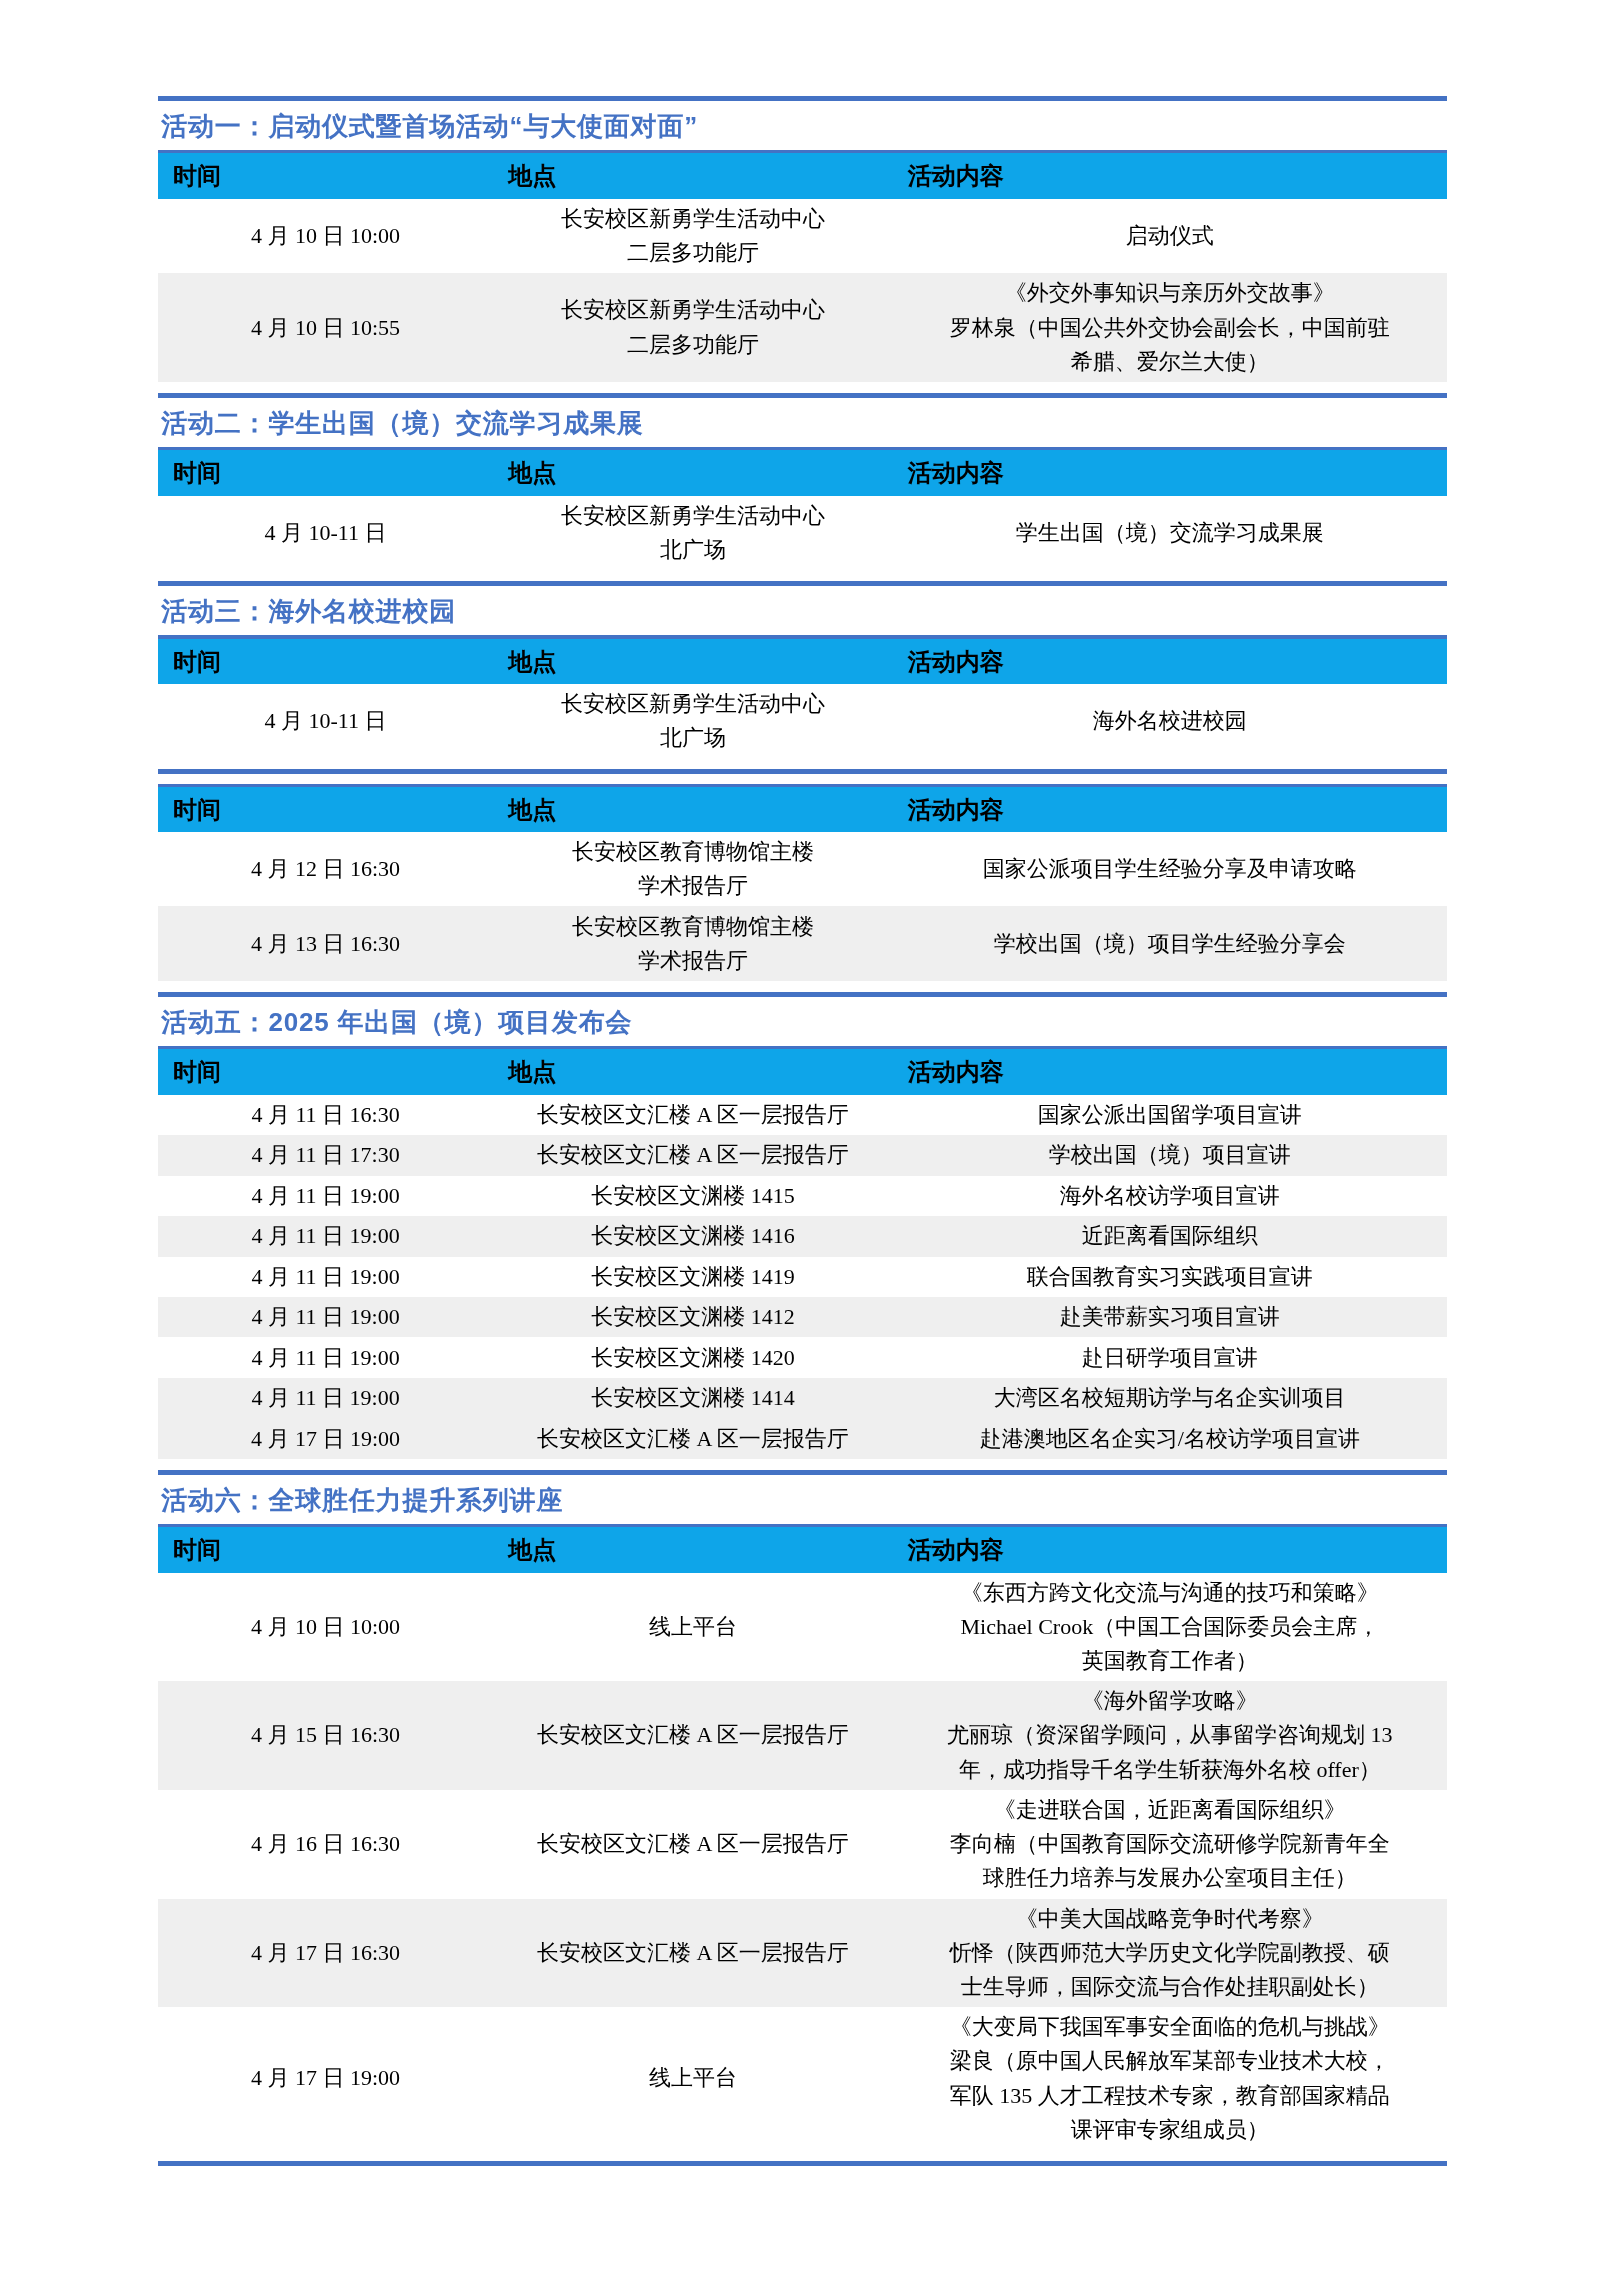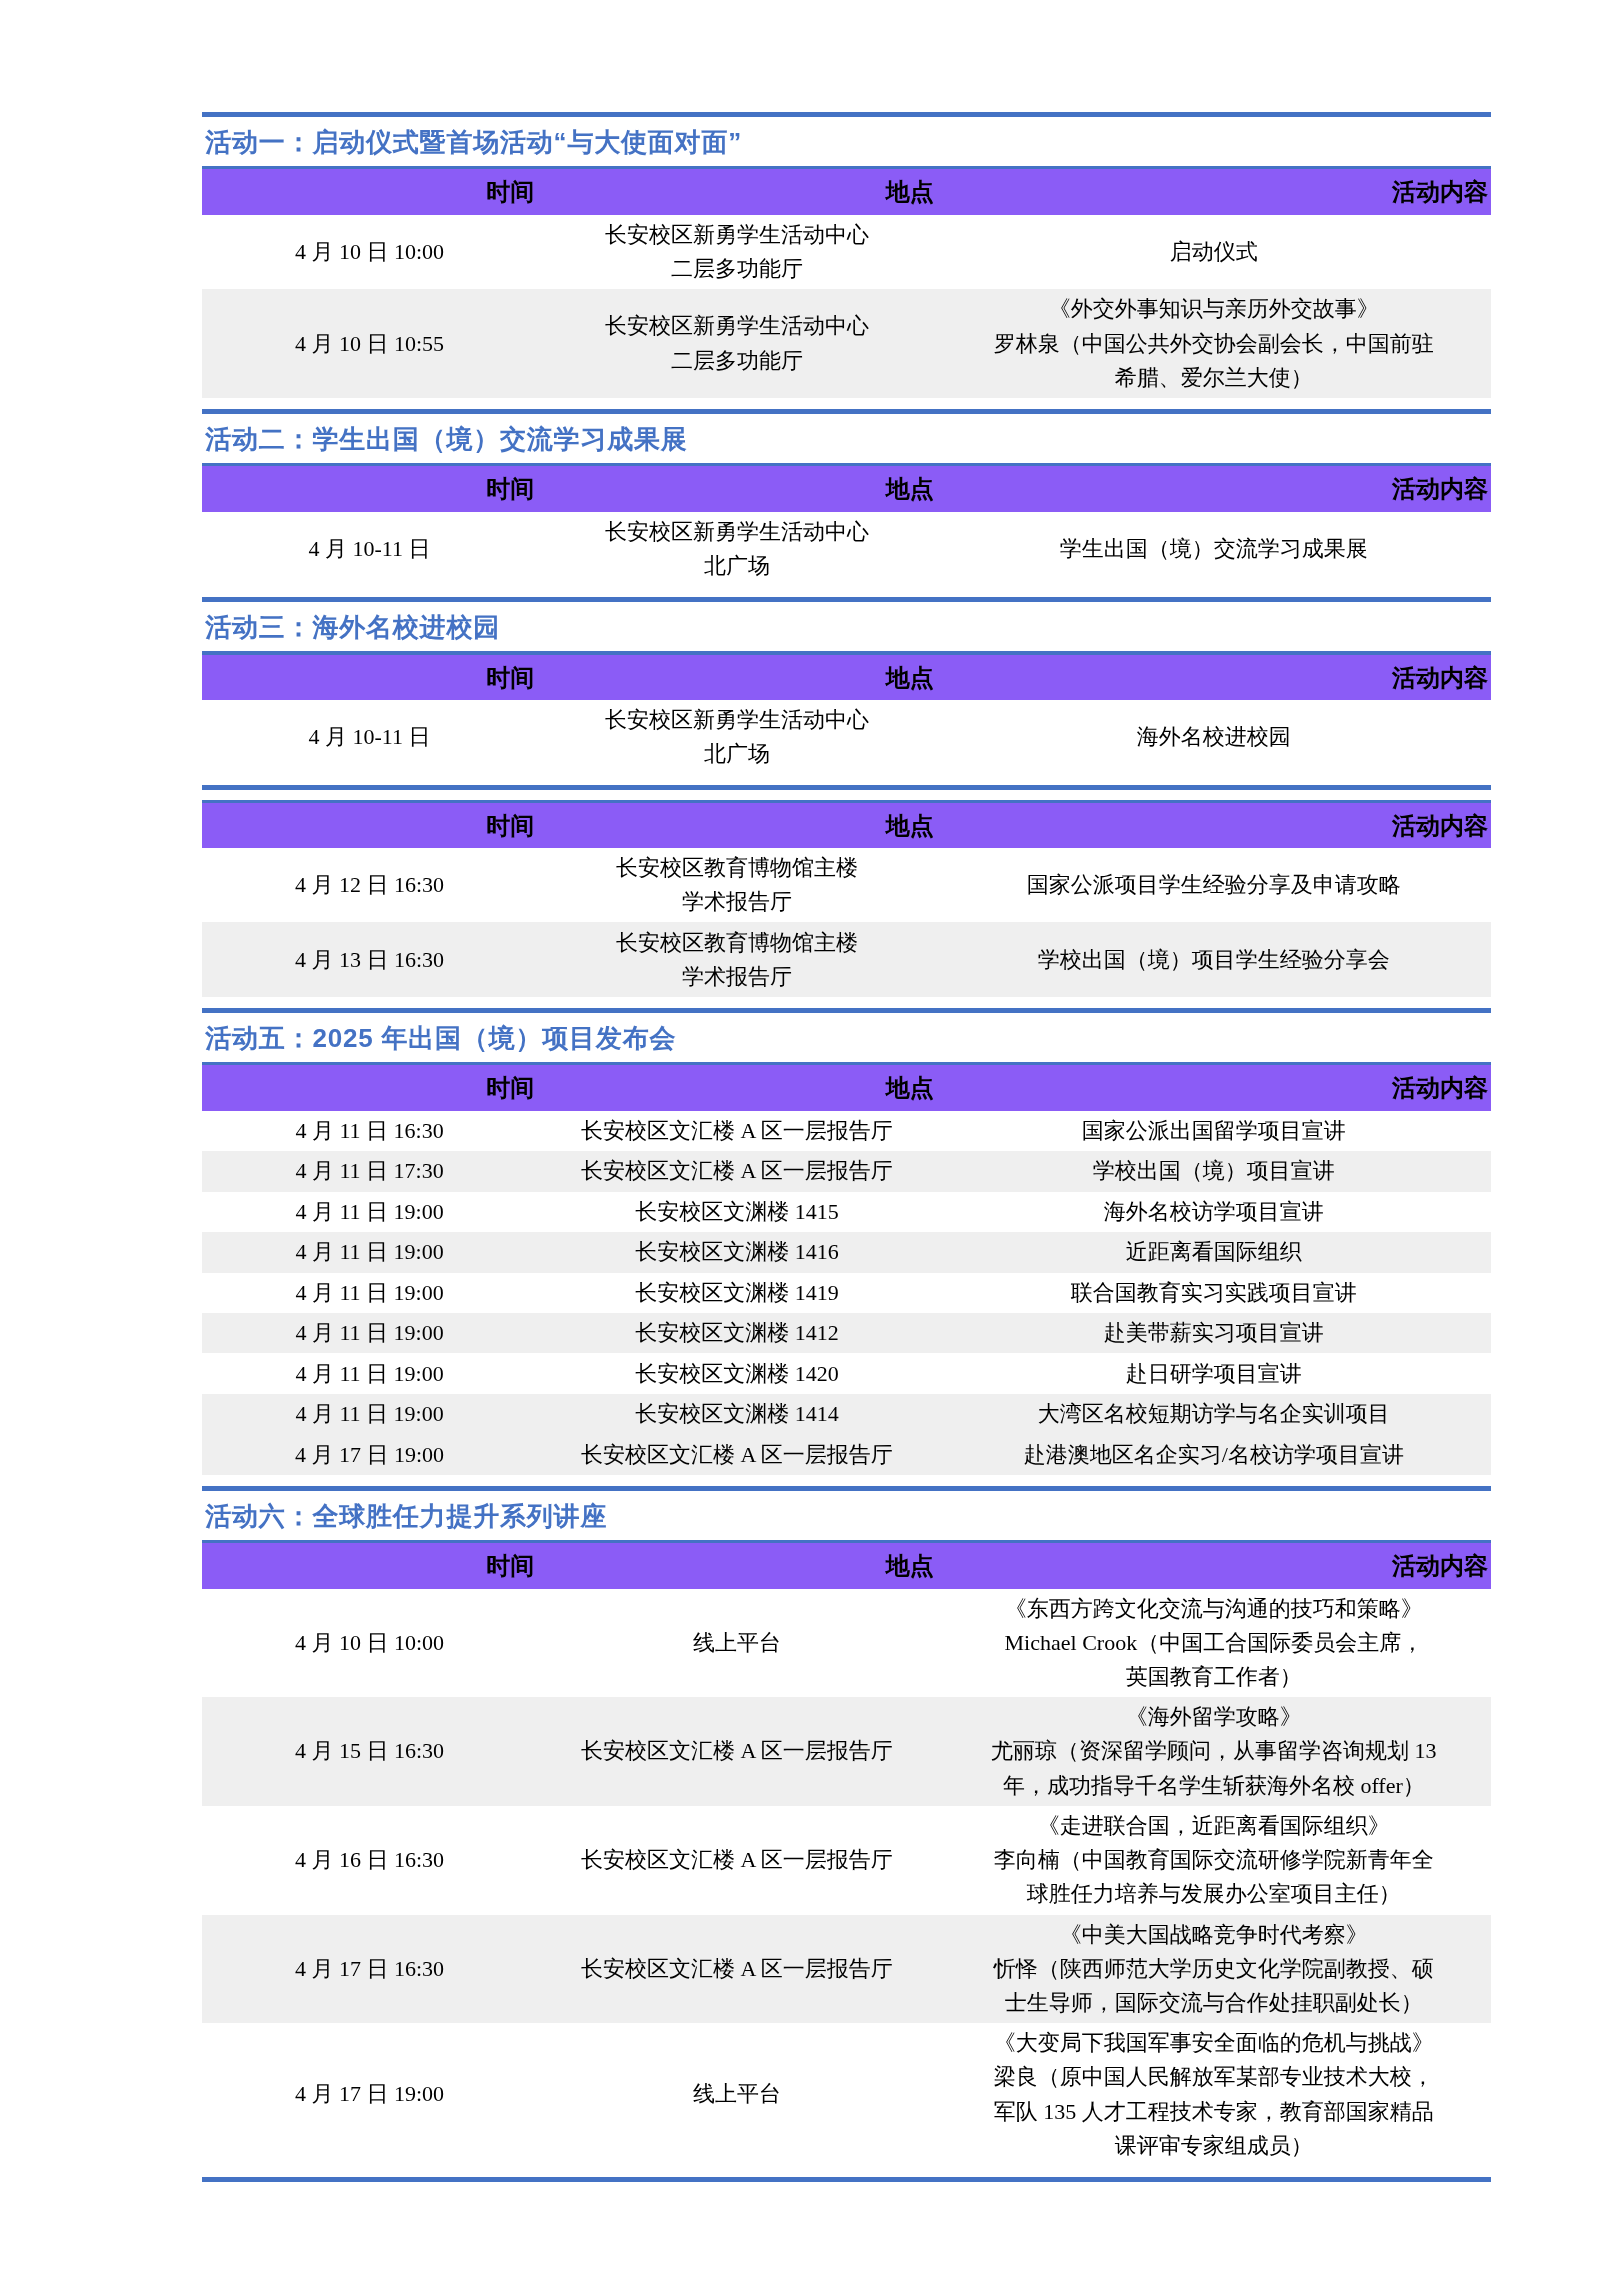--- a/index.html
+++ b/index.html
@@ -5,23 +5,22 @@
   html, body {
     margin: 0; padding: 0;
     width: 1617px; height: 2273px;
     background: #ffffff;
     overflow: hidden;
     font-family: "Liberation Serif", "DejaVu Serif", serif;
     color: #000000;
   }
   .doc {
     position: absolute;
-    left: 158px; top: 112px;
+    left: 158px; top: 96px;
     width: 1289px;
-    margin-left: 44px;
   }
   .rule-thick {
     height: 4.7px;
     background: #4472C4;
     margin: 0 0 9.5px 0;
   }
   .rule-thin {
     height: 3.2px;
     background: #4472C4;
     margin: 6.3px 0 0 0;
@@ -39,26 +38,26 @@
   table.schedule {
     width: 100%;
     border-collapse: collapse;
     table-layout: fixed;
     margin: 0 0 11px 0;
   }
   col.c-time { width: 26%; }
   col.c-loc  { width: 31%; }
   col.c-cont { width: 43%; }
   table.schedule th {
-    background: #8b5cf6;
+    background: #0ea5e9;
     font-family: "Liberation Sans", "DejaVu Sans", sans-serif;
     font-weight: bold;
     font-size: 24px;
-    text-align: right;
-    padding: 7px 3px;
+    text-align: left;
+    padding: 7px 15px;
     line-height: 1.3;
   }
   table.schedule td {
     font-size: 22px;
     text-align: center;
     vertical-align: middle;
     line-height: 1.55;
     padding: 3.2px 6.3px;
     white-space: pre-line;
   }

